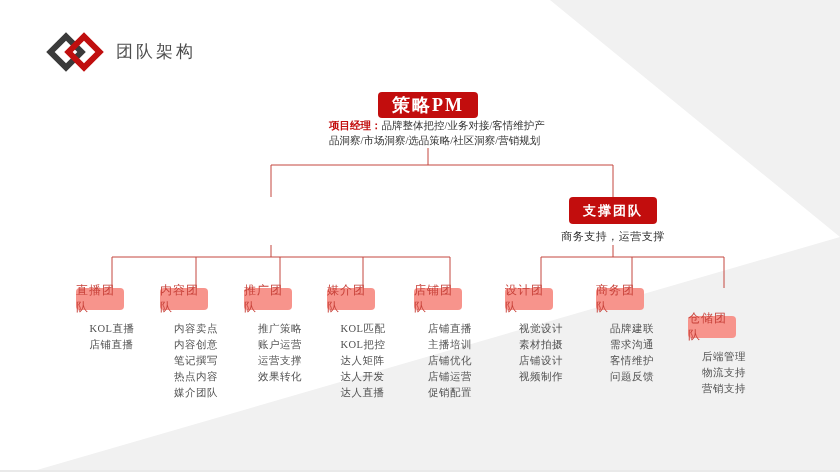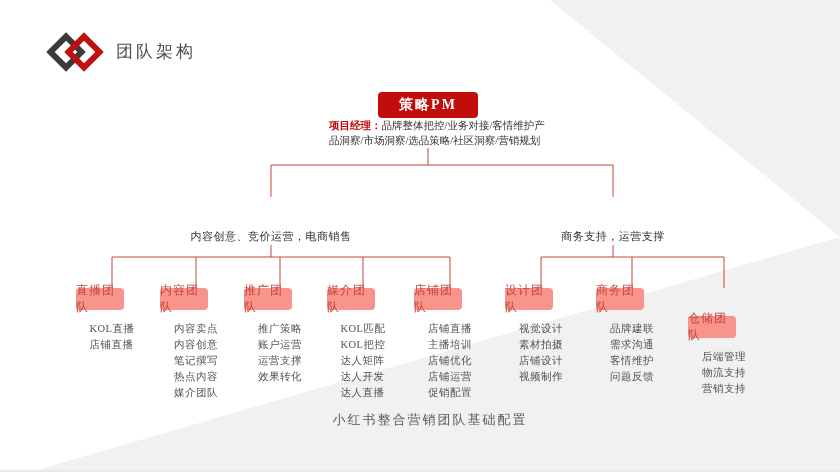--- a/index.html
+++ b/index.html
@@ -18,21 +18,21 @@
   .diamond{position:absolute;width:16px;height:16px;border-style:solid;transform:rotate(45deg);}
   .diamond.dark{left:6px;top:8px;border-width:6px;border-color:#3b3b3b;z-index:1;}
   .diamond.red{left:24px;top:8px;border-width:6px;border-color:#c00f0f;z-index:2;}
   .logo-title{position:absolute;left:70px;top:10px;font-size:17px;color:#4d4d4d;
     letter-spacing:3px;font-weight:500;white-space:nowrap;}
 
   
   .red-node{position:absolute;background:#c20d0d;color:#ffffff;border-radius:4px;
     display:flex;align-items:center;justify-content:center;font-weight:bold;
     letter-spacing:2px;box-sizing:border-box;}
-  .pm-node{left:378px;top:92px;width:100px;height:26px;font-size:14px;}
+  .pm-node{left:378px;top:92px;width:100px;height:26px;font-size:18px;}
   .branch-node{height:27px;font-size:13px;}
   .branch-ops{left:223px;top:197px;width:97px;}
   .branch-support{left:569px;top:197px;width:88px;}
 
   .pm-desc{position:absolute;left:329px;top:119px;width:219px;
     font-size:10.5px;line-height:14.5px;color:#333333;text-align:left;}
   .pm-desc .role{color:#c20d0d;font-weight:bold;}
 
   .branch-caption{position:absolute;top:229px;transform:translateX(-50%);
     font-size:11px;color:#2e2e2e;white-space:nowrap;letter-spacing:0.5px;}
@@ -92,21 +92,21 @@
       <line x1="632" y1="257" x2="632" y2="288"></line>
       <line x1="724" y1="257" x2="724" y2="288"></line>
     </g>
   </svg>
 
   <div class="red-node pm-node">策略PM</div>
   <div class="pm-desc">
     <span class="role">项目经理：</span><span>品牌整体把控/业务对接/客情维护产品洞察/市场洞察/选品策略/社区洞察/营销规划</span>
   </div>
 
-  <div class="branch-caption caption-ops">内容创意、竞价运营，电商销售</div>
+  <div class="red-node branch-node branch-support">支撑团队</div>
   <div class="branch-caption caption-support">商务支持，运营支撑</div>
 
   <div class="team-box t0">直播团队</div>
   <div class="team-box t1">内容团队</div>
   <div class="team-box t2">推广团队</div>
   <div class="team-box t3">媒介团队</div>
   <div class="team-box t4">店铺团队</div>
   <div class="team-box t5">设计团队</div>
   <div class="team-box t6">商务团队</div>
   <div class="team-box t7">仓储团队</div>
@@ -153,14 +153,13 @@
     <span>需求沟通</span>
     <span>客情维护</span>
     <span>问题反馈</span>
   </div>
   <div class="team-list t7">
     <span>后端管理</span>
     <span>物流支持</span>
     <span>营销支持</span>
   </div>
 
-  <div class="footer-caption">小红书整合营销团队基础配置</div>
 </div>
 
 </body></html>

